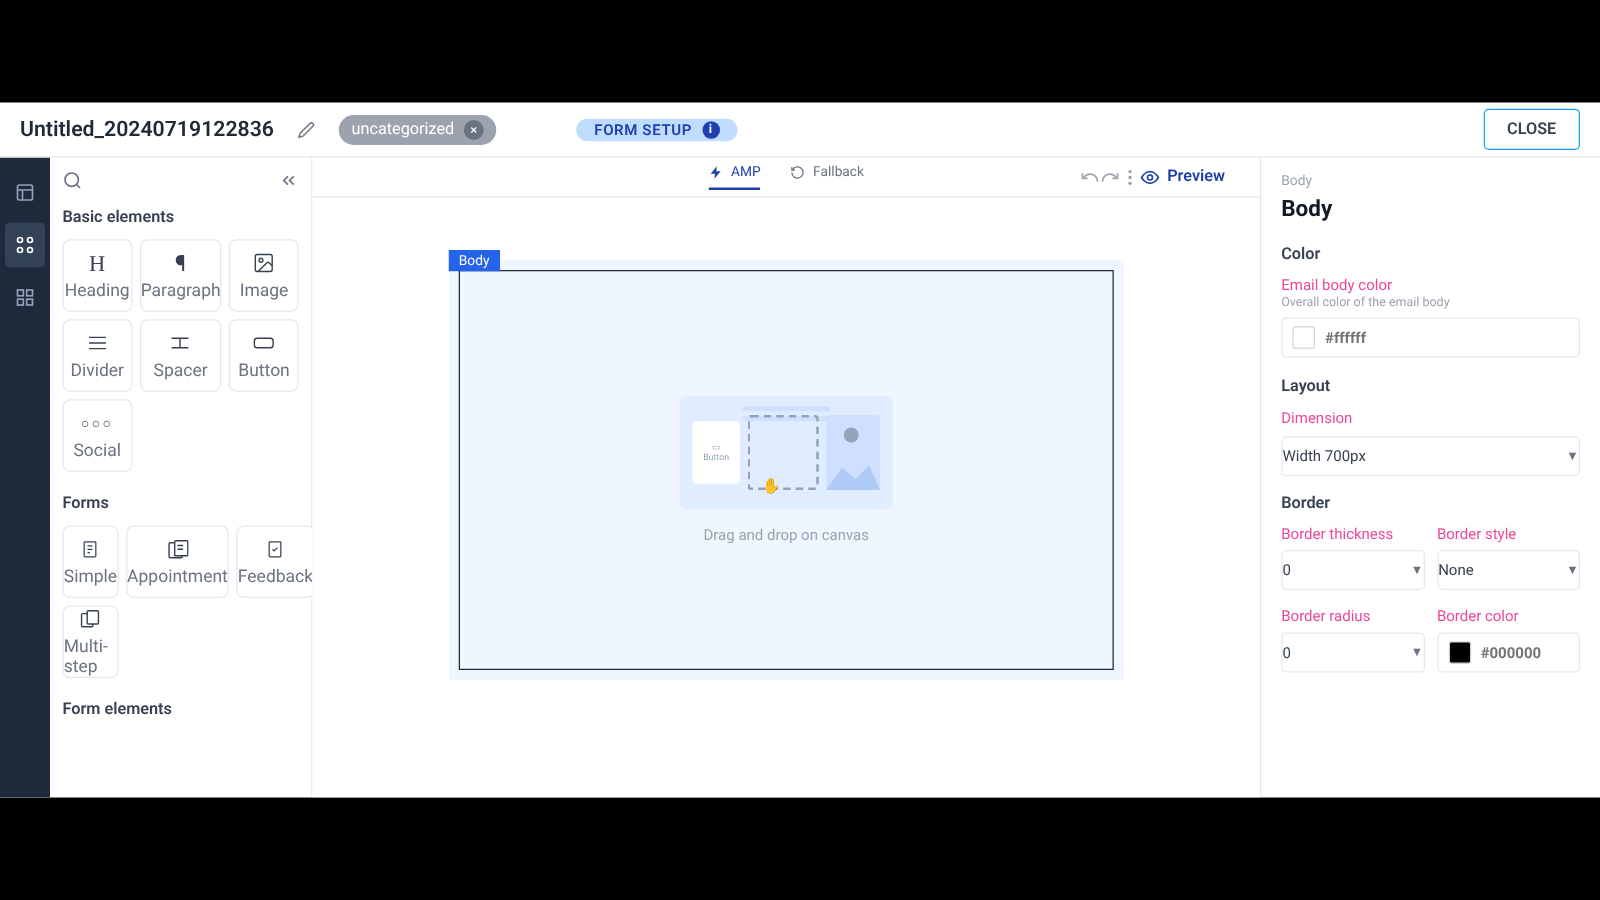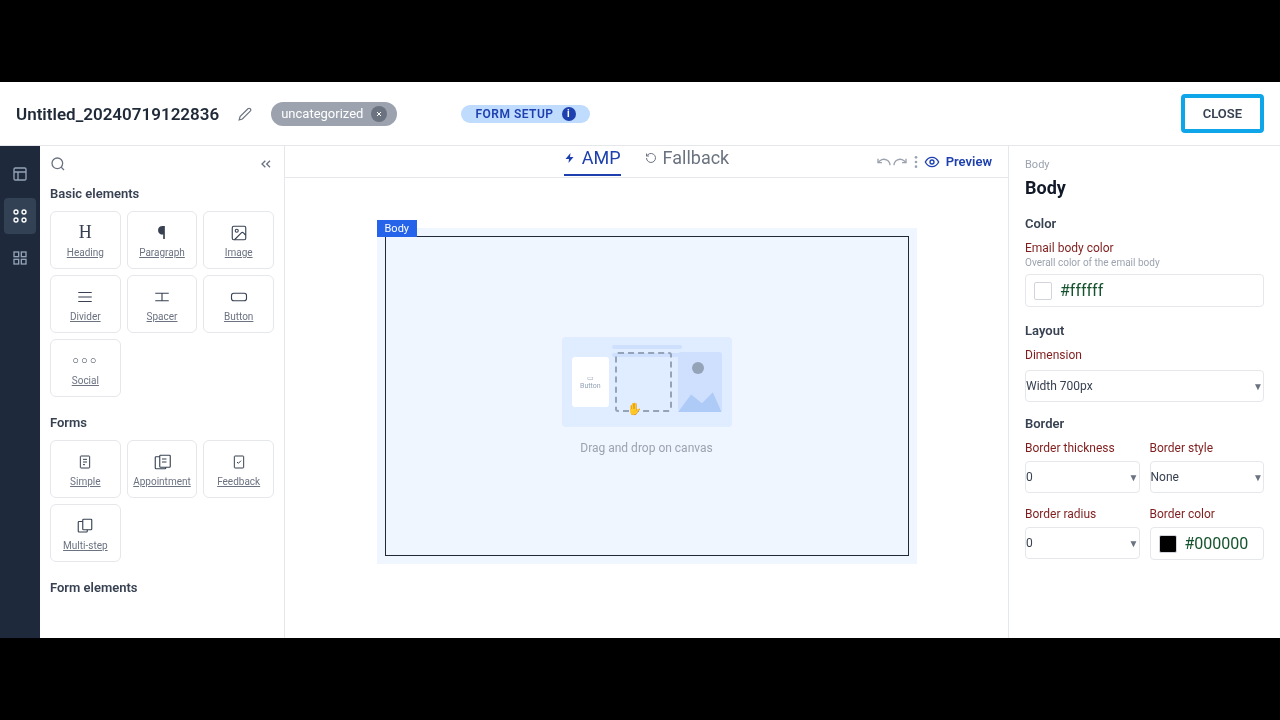--- a/index.html
+++ b/index.html
@@ -1,56 +1,56 @@
 <!DOCTYPE html>
 <html><head>
 <meta charset="utf-8">
 <style>
   * { box-sizing: border-box; margin: 0; padding: 0; font-family: -apple-system, BlinkMacSystemFont, 'Segoe UI', Roboto, sans-serif; }
   body { background: #000; width: 1280px; height: 720px; overflow: hidden; }
   .app { position: absolute; top: 82px; left: 0; right: 0; bottom: 82px; background: #fff; display: flex; flex-direction: column; }
   
   
-  .header { height: 64px; border-bottom: 1px solid #e5e7eb; display: flex; align-items: center; padding: 0 16px; gap: 12px; }
+  .header { height: 44px; border-bottom: 1px solid #e5e7eb; display: flex; align-items: center; padding: 0 16px; gap: 12px; }
   .title { font-size: 17px; font-weight: 600; color: #1f2937; }
   .edit-btn { width: 28px; height: 28px; display: flex; align-items: center; justify-content: center; cursor: pointer; color: #6b7280; }
   .tag { background: #9ca3af; color: #fff; border-radius: 14px; padding: 4px 10px; display: flex; align-items: center; gap: 8px; font-size: 13px; }
   .tag-close { width: 16px; height: 16px; background: #6b7280; border-radius: 50%; display: flex; align-items: center; justify-content: center; font-size: 10px; cursor: pointer; }
   .form-setup { background: #bfdbfe; color: #1e40af; border-radius: 16px; padding: 2px 14px; display: flex; align-items: center; gap: 8px; font-size: 12px; font-weight: 600; letter-spacing: 0.5px; cursor: pointer; }
   .info-dot { width: 14px; height: 14px; background: #1e40af; color: #fff; border-radius: 50%; display: flex; align-items: center; justify-content: center; font-size: 10px; font-weight: bold; }
   .spacer-flex { flex: 1; }
-  .btn-close { background: #fff; border: 4px solid #0ea5e9; color: #374151; padding: 8px 18px; border-radius: 4px; font-size: 13px; font-weight: 600; cursor: pointer; }
+  .btn-close { background: #fff; border: 1px solid #0ea5e9; color: #374151; padding: 8px 18px; border-radius: 4px; font-size: 13px; font-weight: 600; cursor: pointer; }
   .btn-save { background: #1e40af; color: #fff; border: none; padding: 8px 18px; border-radius: 4px; font-size: 13px; font-weight: 600; cursor: pointer; }
   
   
   .main { flex: 1; display: flex; overflow: hidden; }
   
   
   .rail { width: 40px; background: #1e293b; display: flex; flex-direction: column; align-items: center; padding-top: 10px; gap: 6px; }
   .rail-item { width: 32px; height: 36px; display: flex; align-items: center; justify-content: center; color: #94a3b8; cursor: pointer; border-radius: 4px; }
   .rail-item.active { background: #334155; color: #fff; }
   
   
-  .panel { width: 245px; border-right: 1px solid #e5e7eb; padding: 10px; overflow-y: auto; }
+  .panel { width: 210px; border-right: 1px solid #e5e7eb; padding: 10px; overflow-y: auto; }
   .panel-top { display: flex; align-items: center; justify-content: space-between; margin-bottom: 14px; }
   .search-ico { color: #6b7280; cursor: pointer; }
   .collapse-ico { color: #6b7280; cursor: pointer; }
   .section-title { font-size: 13px; font-weight: 600; color: #374151; margin-bottom: 10px; }
   .el-grid { display: grid; grid-template-columns: repeat(3, 1fr); gap: 6px; margin-bottom: 18px; }
   .el-card { border: 1px solid #e5e7eb; border-radius: 6px; height: 58px; display: flex; flex-direction: column; align-items: center; justify-content: center; gap: 4px; cursor: grab; background: #fff; }
   .el-icon { font-size: 18px; color: #374151; display:flex; align-items:center; justify-content:center; height:20px;}
-  .el-label { font-size: 10px; color: #6b7280; text-decoration: underline; }
+  .el-label { font-size: 14px; color: #6b7280; }
   
   
   .canvas-area { flex: 1; display: flex; flex-direction: column; background: #fff; }
   .canvas-toolbar { height: 32px; display: flex; align-items: center; padding: 0 20px; border-bottom: 1px solid #e5e7eb; position: relative; }
   .tabs { display: flex; gap: 24px; margin: 0 auto; }
-  .tab { display: flex; align-items: center; gap: 6px; font-size: 18px; color: #6b7280; cursor: pointer; padding-bottom: 6px; border-bottom: 2px solid transparent; }
+  .tab { display: flex; align-items: center; gap: 6px; font-size: 11px; color: #6b7280; cursor: pointer; padding-bottom: 6px; border-bottom: 2px solid transparent; }
   .tab.active { color: #1e40af; border-bottom-color: #1e40af; }
-  .toolbar-right { position: absolute; right: 16px; display: flex; align-items: center; }
+  .toolbar-right { position: absolute; right: 28px; display: flex; align-items: center; }
   .toolbar-ico { color: #9ca3af; cursor: pointer; }
   .preview-link { color: #1e40af; font-size: 13px; font-weight: 600; display: flex; align-items: center; gap: 6px; cursor: pointer; }
   
   .canvas-scroll { flex: 1; overflow: auto; padding: 30px 40px; }
   .canvas-wrap { background: #eff6ff; padding: 8px; width: 540px; margin: 20px auto 0; position: relative; }
   .body-tag { position: absolute; top: -8px; left: 0; background: #2563eb; color: #fff; font-size: 11px; padding: 2px 8px; }
   .canvas-body { background: #eff6ff; border: 1px solid #1f2937; height: 320px; display: flex; flex-direction: column; align-items: center; justify-content: center; }
   .drop-illustration { width: 170px; height: 90px; background: #e0ecff; border-radius: 4px; margin-bottom: 14px; position: relative; display:flex; align-items:center; justify-content:center; gap:6px; padding:10px;}
   .illus-left { width:40px; height:50px; background:#fff; border-radius:3px; display:flex; flex-direction:column; align-items:center; justify-content:center; font-size:7px; color:#94a3b8;}
   .illus-mid { width:60px; height:60px; border:2px dashed #94a3b8; border-radius:3px; position:relative;}
@@ -59,25 +59,25 @@
   .illus-right::before{content:""; position:absolute; top:10px; left:14px; width:12px; height:12px; background:#94a3b8; border-radius:50%;}
   .illus-right::after{content:""; position:absolute; bottom:0; left:0; right:0; height:22px; background:#aecaf7; clip-path: polygon(0 100%, 30% 20%, 55% 60%, 80% 10%, 100% 100%);}
   .illus-lines{position:absolute; top:8px; left:50px; right:50px; height:4px; background:#cfe0ff; border-radius:2px; box-shadow: 0 8px 0 #cfe0ff;}
   .drop-text { font-size: 12px; color: #9ca3af; }
   
   
   .props { width: 272px; border-left: 1px solid #e5e7eb; padding: 12px 16px; overflow-y: auto; font-size: 13px; }
   .crumb { font-size: 11px; color: #9ca3af; margin-bottom: 6px; }
   .props-title { font-size: 18px; font-weight: 700; color: #111827; margin-bottom: 18px; }
   .prop-section { font-size: 13px; font-weight: 600; color: #374151; margin-bottom: 10px; margin-top: 6px; }
-  .prop-label { font-size: 12px; color: #7f1d1d; margin-bottom: 2px; }
+  .prop-label { font-size: 12px; color: #ec4899; margin-bottom: 2px; }
   .prop-hint { font-size: 10px; color: #9ca3af; margin-bottom: 6px; }
   .color-input { display: flex; align-items: center; gap: 8px; border: 1px solid #e5e7eb; border-radius: 4px; padding: 6px 8px; margin-bottom: 16px; }
   .swatch { width: 18px; height: 18px; border: 1px solid #d1d5db; border-radius: 2px; }
-  .color-val { font-size: 16px; color: #14532d; }
+  .color-val { font-size: 12px; color: #737373; font-weight: bold; }
   .select { border: 1px solid #e5e7eb; border-radius: 4px; padding: 8px 0; display: flex; align-items: center; justify-content: space-between; font-size: 12px; color: #374151; cursor: pointer; margin-bottom: 14px; }
   .select .chev { color: #6b7280; font-size: 10px; }
   .row2 { display: grid; grid-template-columns: 1fr 1fr; gap: 10px; }
   .col .prop-label { margin-bottom: 6px; }
   
   svg { display: block; }
 </style>
 </head>
 <body>
 

